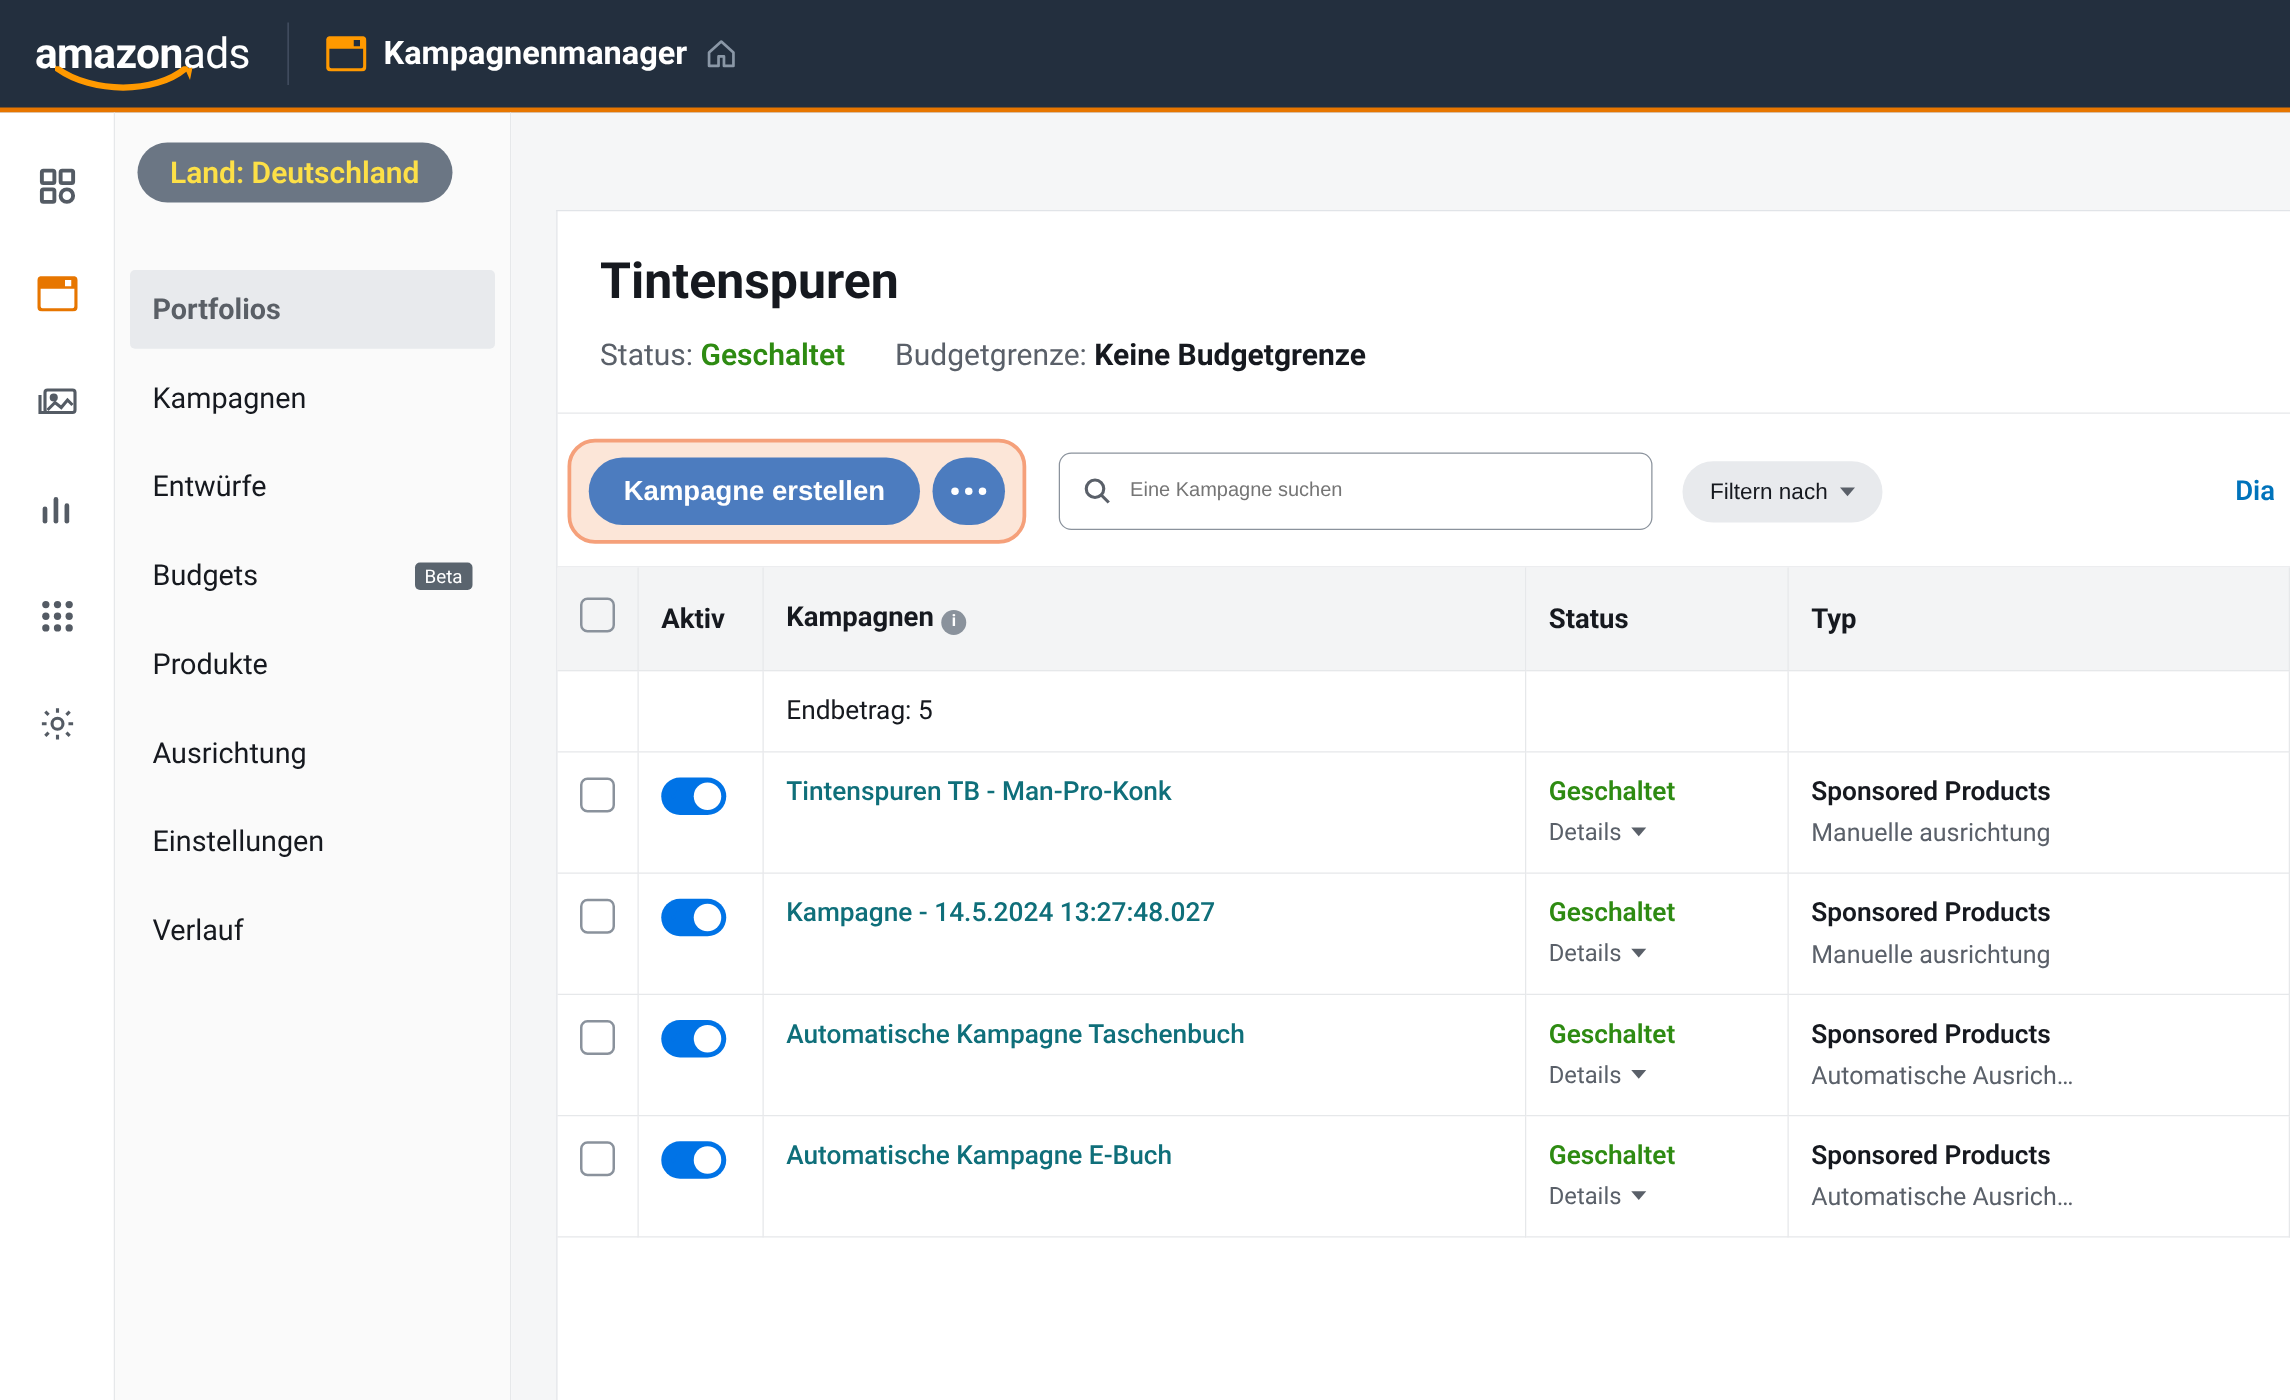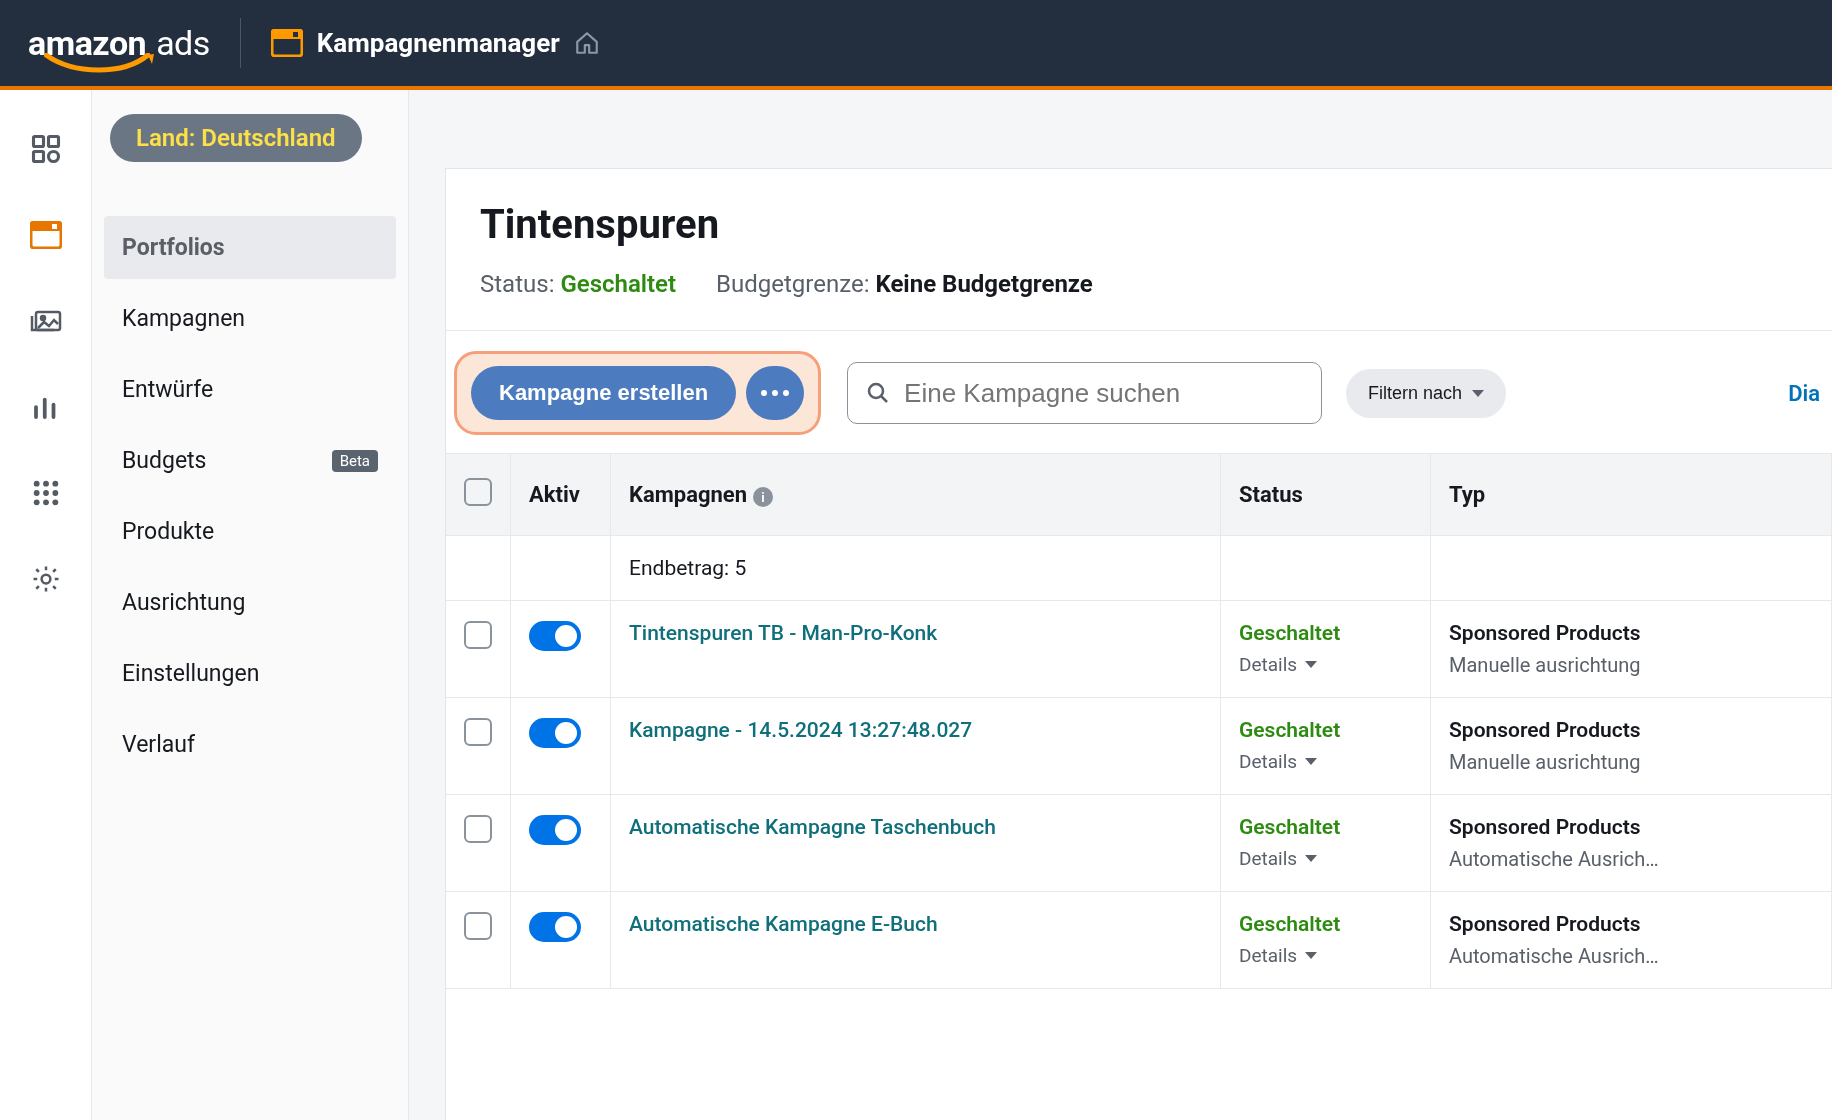--- a/index.html
+++ b/index.html
@@ -2,21 +2,21 @@
 <html><head>
 <meta charset="utf-8">
 <style>
 *{box-sizing:border-box;margin:0;padding:0}
 html,body{width:1832px;height:1120px;font-family:-apple-system,BlinkMacSystemFont,"Segoe UI",Roboto,Arial,sans-serif;color:#16191f;background:#fff}
 
 .topbar{height:90px;background:#232f3e;display:flex;align-items:center;padding:0 28px;border-bottom:4px solid #e77600}
 .logo-wrap{display:flex;align-items:flex-end;color:#fff;font-size:34px;font-weight:700;letter-spacing:-0.5px}
 .logo-amazon{position:relative}
 .swoosh{position:absolute;left:16px;bottom:-12px}
-.logo-ads{font-weight:400;margin-left:10px}
+.logo-ads{font-weight:400;margin-left:0}
 .vline{width:1px;height:50px;background:#4a5568;margin:0 30px}
 .cm-icon{color:#ff9900;margin-right:14px;display:flex;align-items:center}
 .cm-label{color:#fff;font-size:26px;font-weight:700;margin-right:14px}
 .home-icon{color:#8a97a6;display:flex}
 
 
 .shell{display:flex;height:calc(100% - 90px)}
 .iconrail{width:92px;background:#fff;border-right:1px solid #e6e8ea;display:flex;flex-direction:column;align-items:center;padding-top:42px;gap:52px}
 .rail-item{width:34px;height:34px;display:flex;align-items:center;justify-content:center;color:#545b64}
 .rail-item.active{color:#e77600}
@@ -36,21 +36,21 @@
 .pmeta .green{color:#2e8b12;font-weight:600}
 .pmeta .strong{color:#16191f;font-weight:700}
 
 .toolbar{padding:20px 10px 18px;display:flex;align-items:center;gap:22px;border-bottom:1px solid #e6e8ea}
 .highlight{border:3px solid #f5a07a;background:#fce6d8;border-radius:22px;padding:12px 14px;display:flex;gap:10px;margin-left:-2px}
 .btn-primary{background:#4c7cbf;color:#fff;border:none;border-radius:999px;padding:14px 28px;font-size:22px;font-weight:600;cursor:pointer}
 .btn-more{background:#4c7cbf;border:none;border-radius:999px;width:58px;display:flex;align-items:center;justify-content:center;cursor:pointer}
 .dots{display:flex;gap:5px}
 .dots span{width:6px;height:6px;border-radius:50%;background:#fff}
 .search{flex:0 0 475px;height:62px;border:1px solid #8a929c;border-radius:10px;display:flex;align-items:center;padding:0 18px;gap:14px;margin-left:4px}
-.search input{border:none;outline:none;font-size:26px;flex:1;color:#5a6069}
+.search input{border:none;outline:none;font-size:16px;flex:1;color:#5a6069}
 .filter{background:#e8eaed;border:none;border-radius:999px;padding:14px 22px;font-size:18px;color:#16191f;display:flex;align-items:center;gap:10px;cursor:pointer;margin-left:2px}
 .toolbar-right{margin-left:auto;color:#0073bb;font-size:22px;font-weight:600;padding-right:2px}
 
 
 .tbl{width:100%;border-collapse:collapse}
 .tbl th{background:#f3f4f5;text-align:left;font-size:22px;font-weight:700;padding:24px 18px;border-bottom:1px solid #e6e8ea;border-right:1px solid #e6e8ea;color:#16191f}
 .tbl td{padding:20px 18px;border-bottom:1px solid #e6e8ea;border-right:1px solid #e6e8ea;font-size:21px;vertical-align:top}
 .col-chk{width:58px;text-align:center}
 .col-active{width:100px}
 .col-campaign{width:610px}

